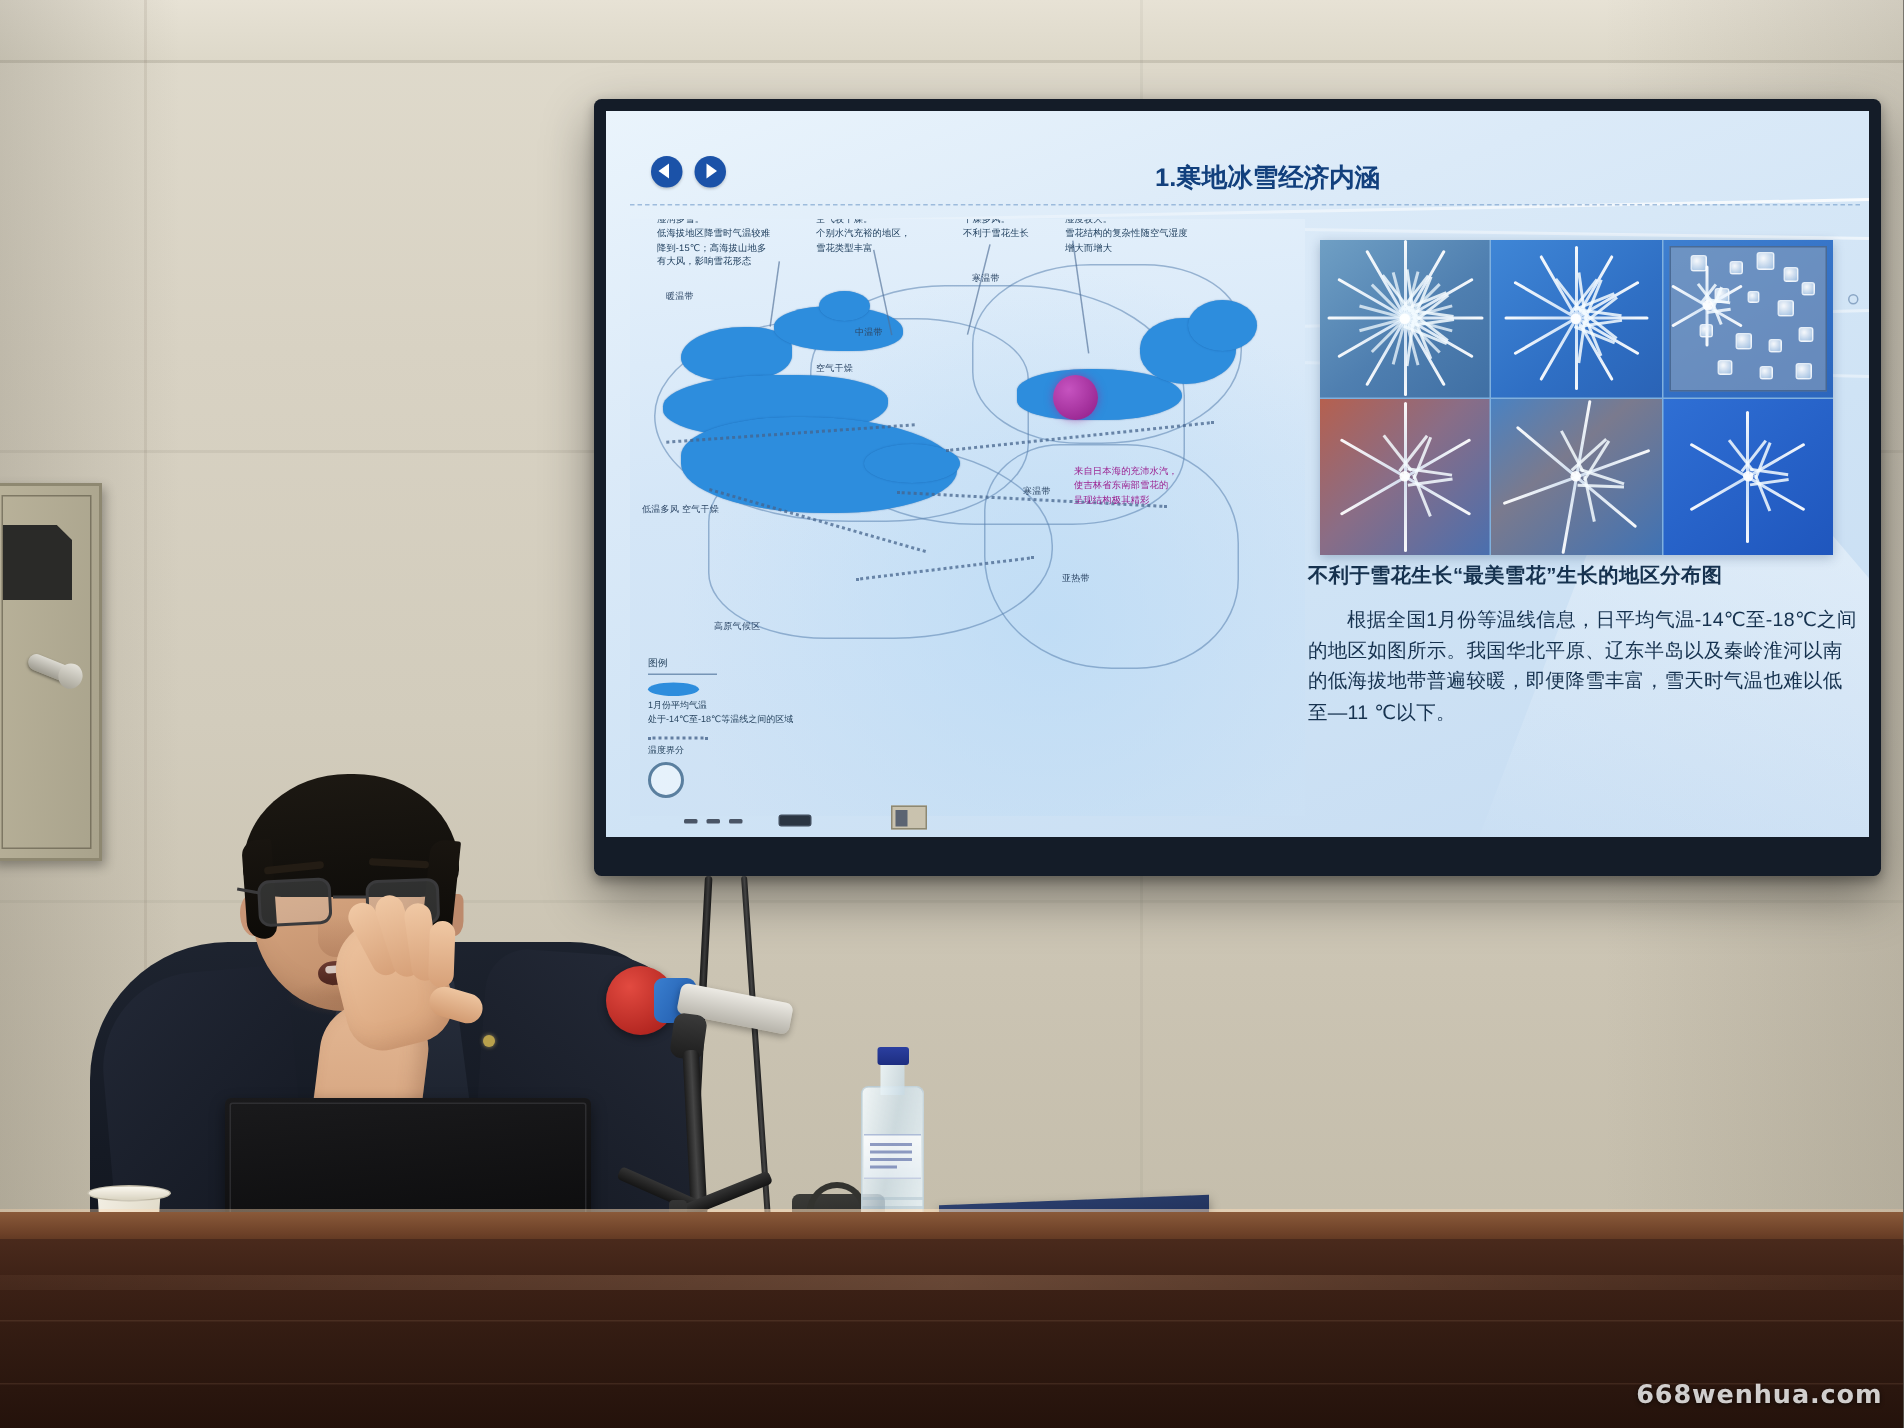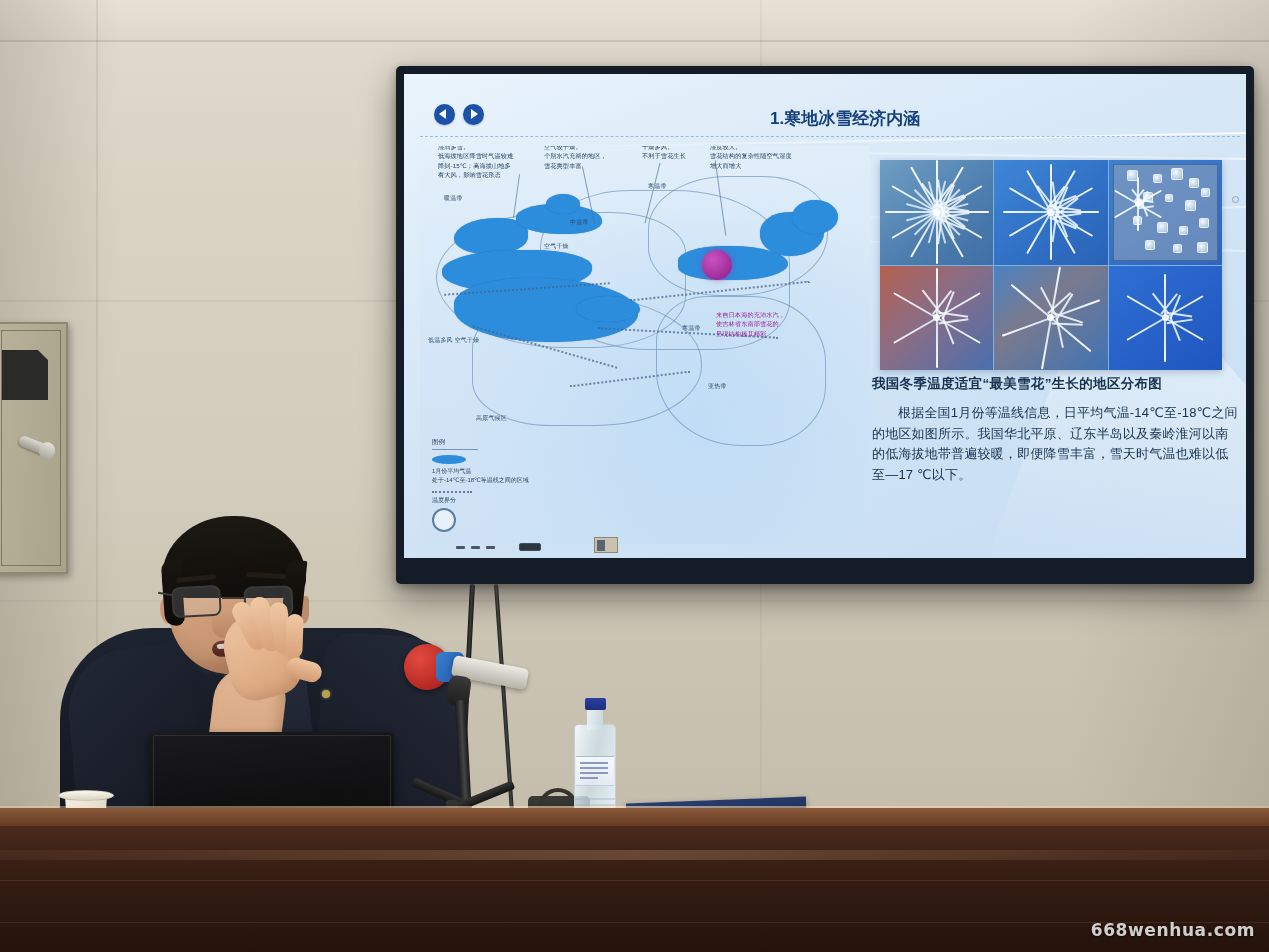--- a/index.html
+++ b/index.html
@@ -513,22 +513,22 @@
             <div class="flake" style="width:88px;height:88px">
               <i style="transform:rotate(0deg)"></i>
                 <i style="transform:rotate(60deg)"></i>
               <i style="transform:rotate(120deg)"></i>
               <div class="flake-core"></div>
             </div>
           </div>
         </div>
 
         <div class="rtext">
-          <div class="cap">我国冬季温度适宜“最美雪花”生长的地区分布图</div>
-          <div class="body">根据全国1月份等温线信息，日平均气温-14℃至-18℃之间的地区如图所示。我国华北平原、辽东半岛以及秦岭淮河以南的低海拔地带普遍较暖，即便降雪丰富，雪天时气温也难以低至—17 ℃以下。</div>
+          <div class="cap">不利于雪花生长“最美雪花”生长的地区分布图</div>
+          <div class="body">根据全国1月份等温线信息，日平均气温-14℃至-18℃之间的地区如图所示。我国华北平原、辽东半岛以及秦岭淮河以南的低海拔地带普遍较暖，即便降雪丰富，雪天时气温也难以低至—11 ℃以下。</div>
         </div>
 
         <div class="slide-dot"></div>
       </div>
 
       <div class="tv-chin">
         <div class="tv-btns">
             <i></i>
             <i></i>
             <i></i>

